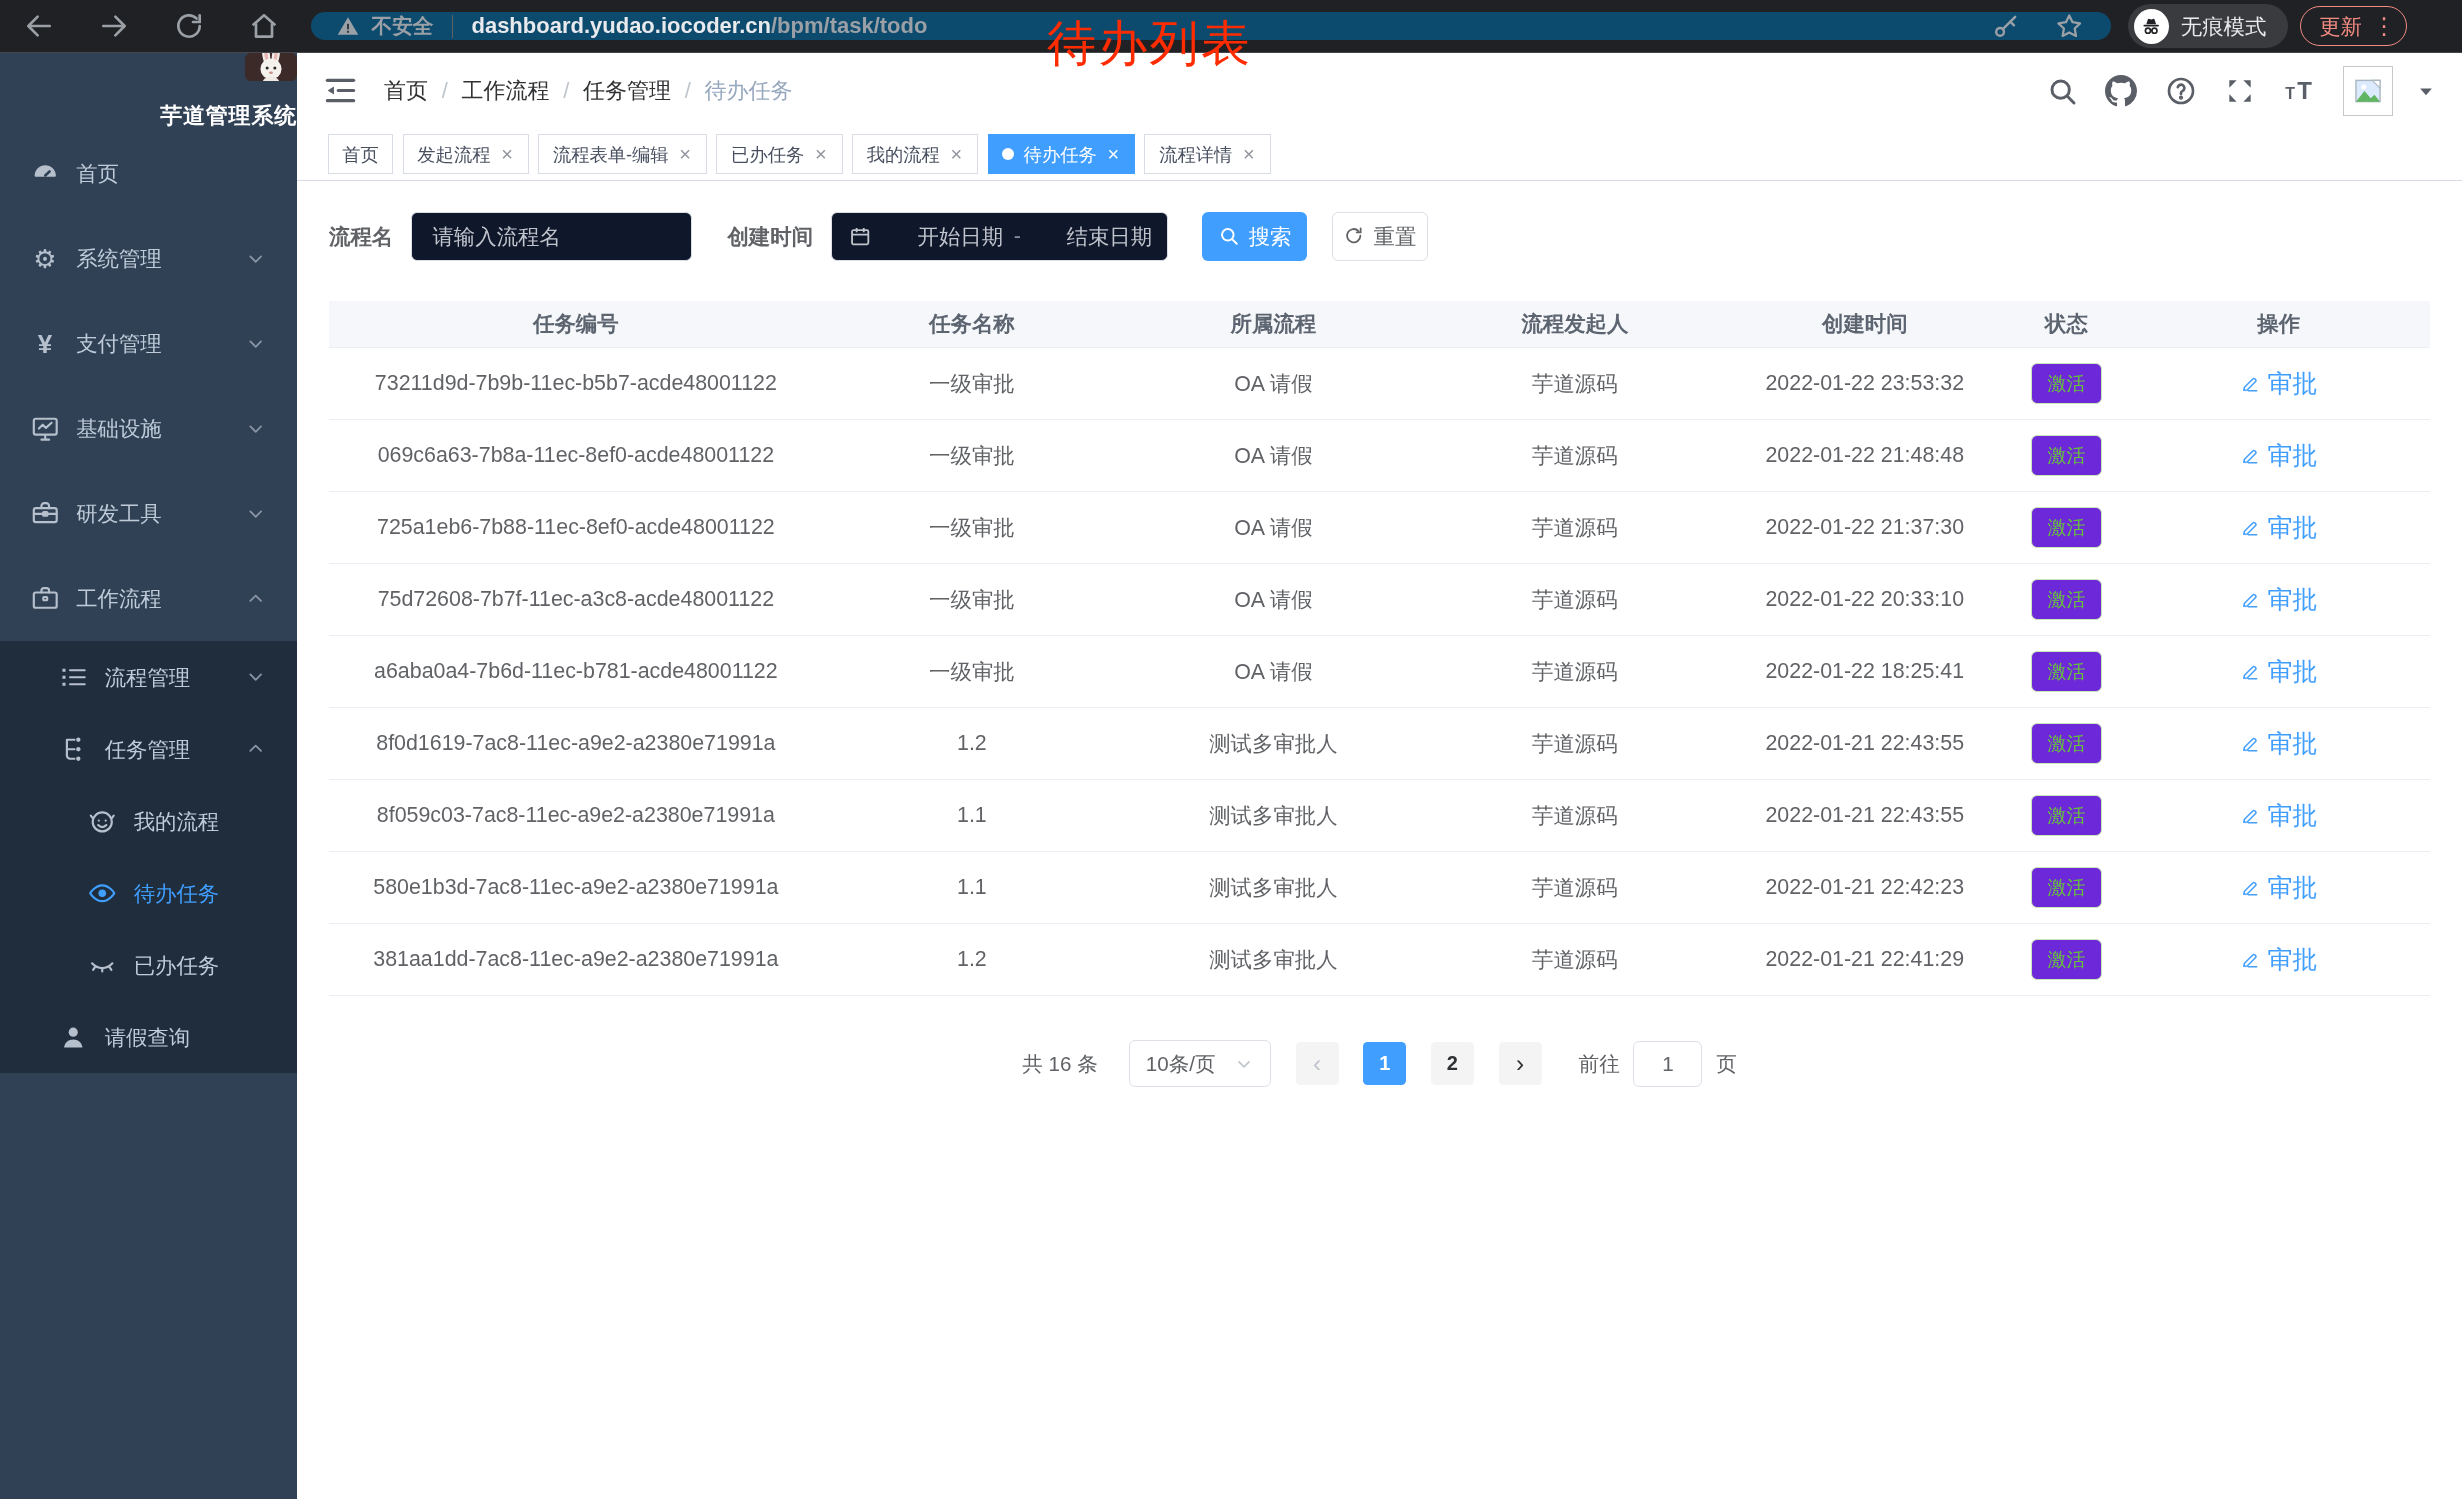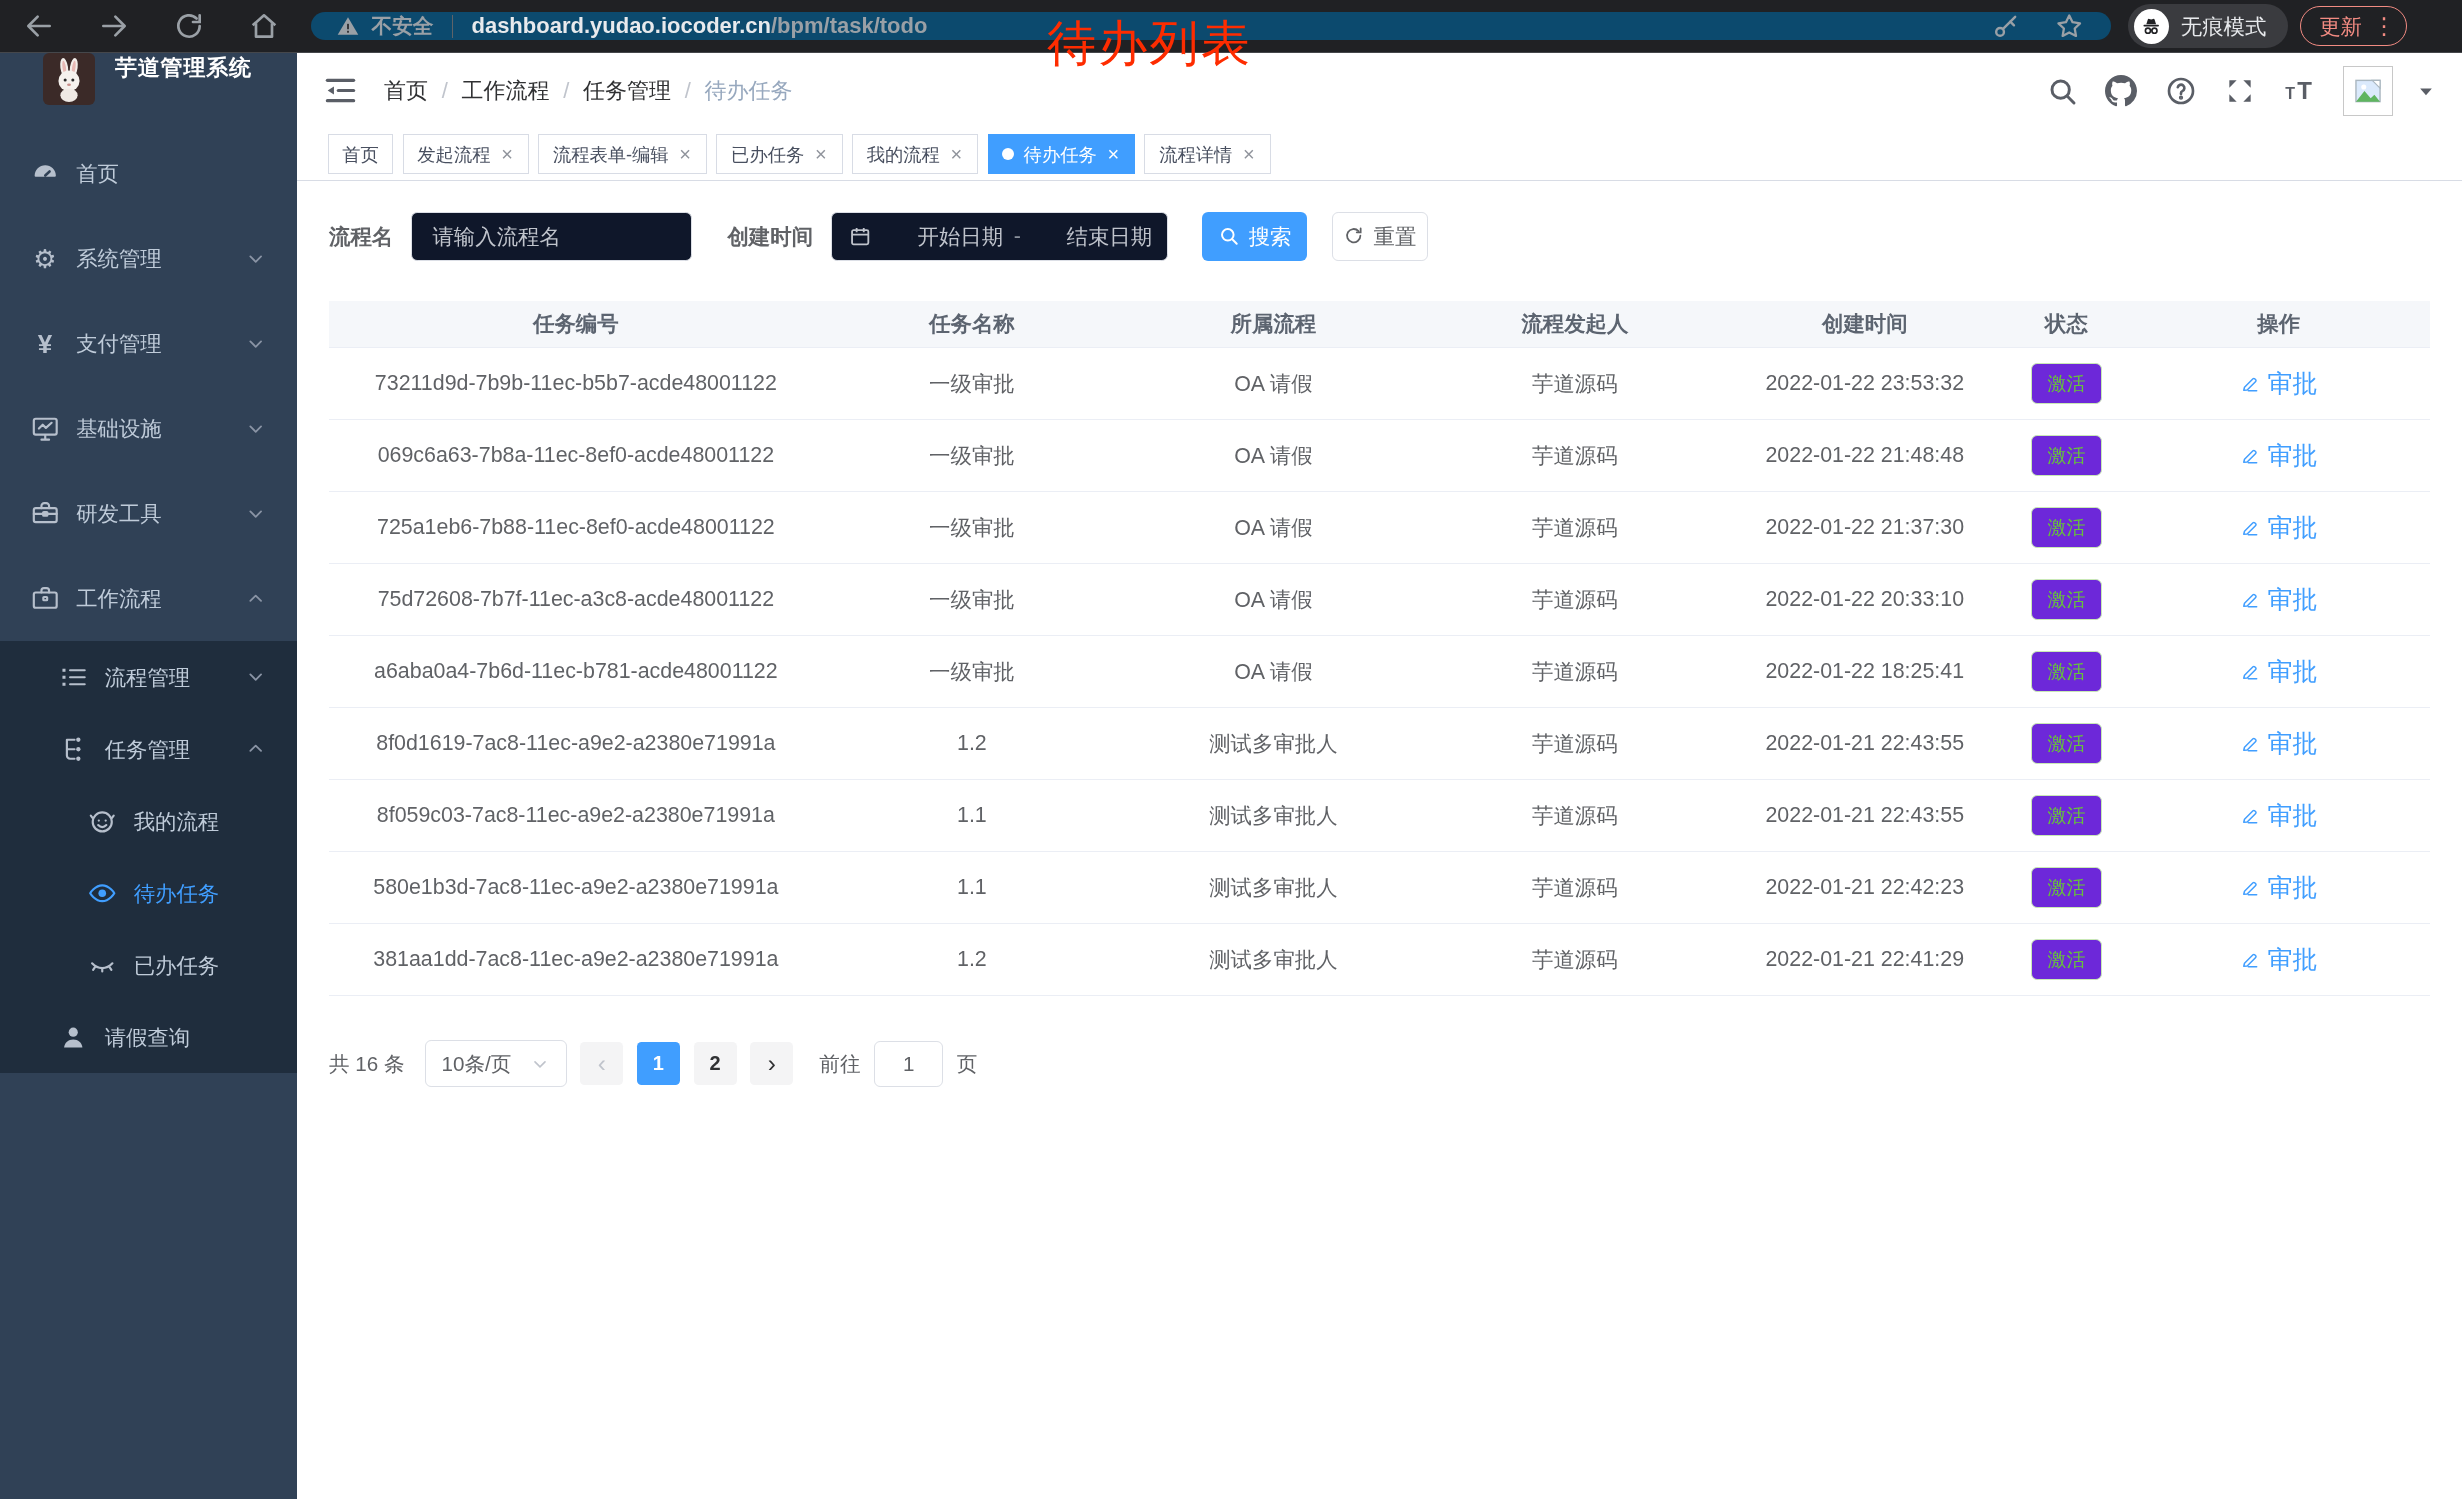--- a/index.html
+++ b/index.html
@@ -32,21 +32,21 @@
 
   
   .annotation { position:absolute; left:1047px; top:10.7px; font-size:49px; color:#fe2c00;
                 z-index:99; letter-spacing:2.3px; font-weight:500; }
 
   
   .app { position:absolute; top:53px; left:0; width:2462px; height:1446px; display:flex; }
 
   
   .sidebar { width:297px; flex:0 0 297px; background:#304156; overflow:hidden; }
-  .logo-row { height:78px; display:flex; align-items:flex-start; padding-left:43px; gap:20px; cursor:pointer; }
+  .logo-row { height:78px; display:flex; align-items:flex-end; padding-left:43px; gap:20px; cursor:pointer;flex-direction:column; }
   .logo-img { width:52px; height:52px; border-radius:6.1px; background:#3b2a28; overflow:hidden;
               display:flex; align-items:center; justify-content:center; }
   .logo-title { color:#fff; font-size:22px; font-weight:bold; letter-spacing:0.8px; }
   .menu-item { height:85px; display:flex; align-items:center; color:#bfcbd9; font-size:21.4px;
                cursor:pointer; position:relative; padding-left:27.5px; }
   .menu-item .mi-icon { width:35px; height:35px; margin-right:13.7px; display:flex; align-items:center;
                         justify-content:center; color:#b6bfcc; }
   .menu-item .mi-chevron { position:absolute; right:30.5px; color:#8a94a5; }
   .menu-item.lvl1 { height:72px; padding-left:56px; }
   .menu-item.lvl2 { height:72px; padding-left:85px; }
@@ -101,22 +101,22 @@
   table.grid th { height:47px; background:#f5f7fa; color:#5c6470; font-size:21.4px; font-weight:bold;
                   text-align:center; border-bottom:1.5px solid #ebeef5; }
   table.grid td { height:72px; font-size:21.4px; color:#606266; text-align:center;
                   border-bottom:1.5px solid #ebeef5; background:#fff; }
   .tag-success { display:inline-block; padding:6.9px 15.3px; background:#6d28d9; border:1.5px solid #c9e8b6;
                  border-radius:6.1px; color:#67c23a; font-size:19px; }
   .link-approve { color:#409eff; font-size:25px; display:inline-flex; align-items:center; gap:7.6px;
                   cursor:pointer; }
 
   
-  .pagination { margin-top:44px; display:flex; align-items:center; justify-content:flex-start;
-                font-size:20.6px; color:#606266; }
+  .pagination { margin-top:44px; display:flex; align-items:center; justify-content:center;
+                font-size:20.6px; color:#606266;gap:11px; }
   .pg-total { margin-right:20px; }
   .page-select { width:142px; height:47px; border:1.5px solid #dcdfe6; border-radius:6.1px; background:#fff;
                  display:flex; align-items:center; justify-content:center; gap:18.3px; cursor:pointer; }
   .page-select .sel-caret { color:#c0c4cc; }
   .pg-btn { min-width:43px; height:43px; background:#f4f4f5; border-radius:4.6px; margin-left:13.7px;
             display:inline-flex; align-items:center; justify-content:center; font-size:20px;
             font-weight:bold; color:#303133; cursor:pointer; padding:0 4.6px; }
   .pg-btn.prev { color:#c0c4cc; font-weight:normal; font-size:24.4px; }
   .pg-btn.next { font-weight:normal; font-size:24.4px; }
   .pg-btn.active { background:#409eff; color:#fff; }

